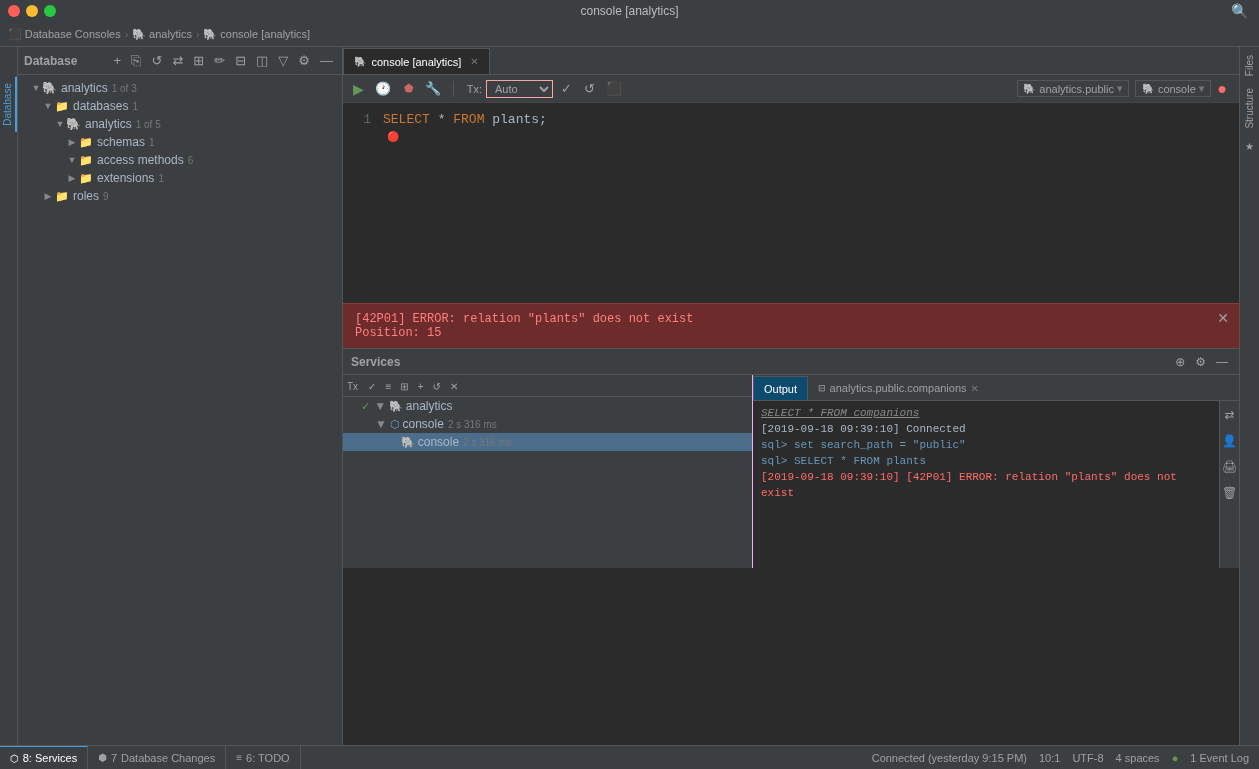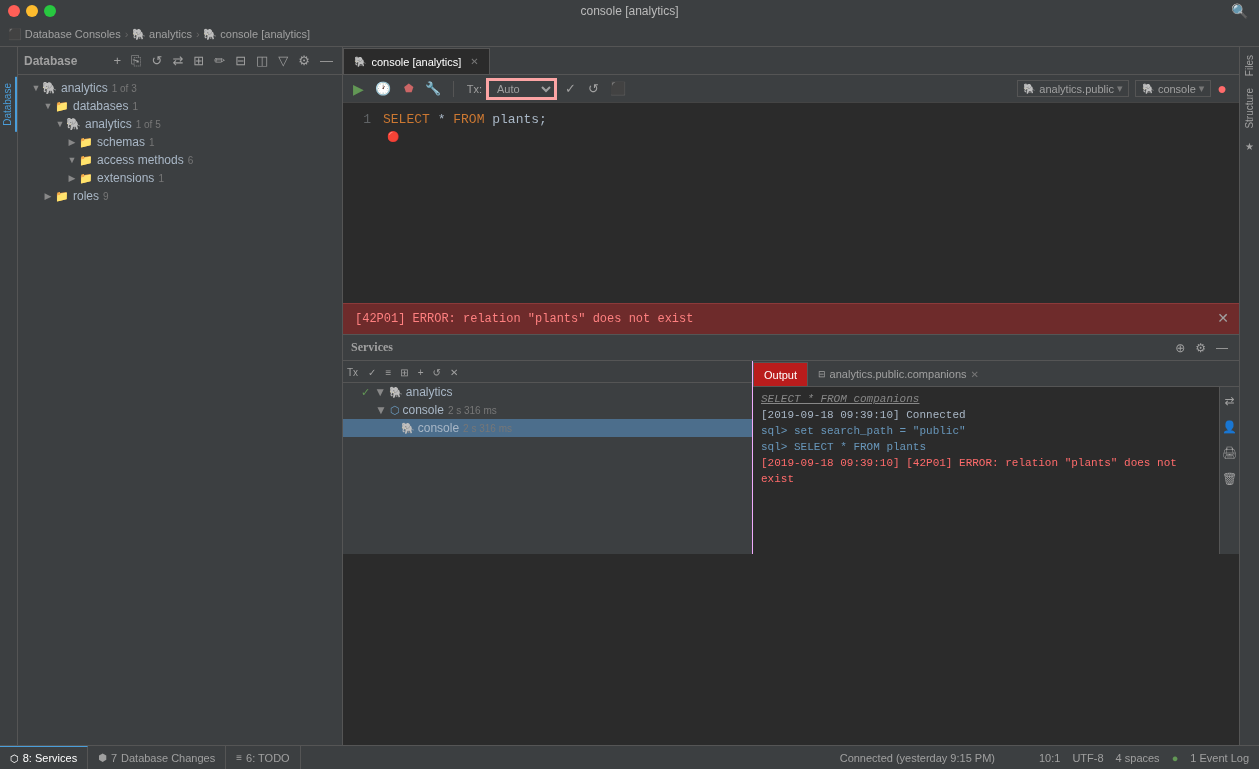--- a/index.html
+++ b/index.html
@@ -49,57 +49,57 @@
     .tab { height: 26px; display: flex; align-items: center; padding: 0 10px; font-size: 11px; color: #a0a0a0; cursor: pointer; border: 1px solid transparent; gap: 5px; background: #3c3f41; }
     .tab.active { background: #2b2b2b; color: #fff; border-top: 1px solid #555; border-left: 1px solid #555; border-right: 1px solid #555; border-bottom: none; }
     .tab-close { font-size: 10px; color: #777; margin-left: 4px; }
 
     
     .editor-toolbar { height: 28px; background: #3c3f41; display: flex; align-items: center; padding: 0 6px; gap: 4px; border-bottom: 1px solid #444; }
     .etb-btn { background: none; border: none; color: #a0a0a0; cursor: pointer; font-size: 13px; padding: 2px 4px; display: flex; align-items: center; }
     .etb-btn.run { color: #629755; font-size: 14px; }
     .etb-sep { width: 1px; height: 16px; background: #555; margin: 0 3px; }
     .tx-label { font-size: 11px; color: #a0a0a0; margin-left: 6px; }
-    .tx-dropdown { background: #3c3f41; border: 3px solid #fca5a5; color: #a0a0a0; font-size: 11px; padding: 1px 4px; cursor: pointer; }
+    .tx-dropdown { background: #3c3f41; border: 1px solid #fca5a5; color: #a0a0a0; font-size: 11px; padding: 1px 4px; cursor: pointer; }
     .etb-right { margin-left: auto; display: flex; align-items: center; gap: 6px; font-size: 11px; }
     .connection-badge { background: #3c3f41; border: 1px solid #555; color: #a0a0a0; padding: 1px 6px; font-size: 11px; cursor: pointer; display: flex; align-items: center; gap: 3px; }
 
     
     .code-editor { flex: 1; background: #2b2b2b; padding: 8px; font-family: 'Courier New', monospace; font-size: 13px; position: relative; overflow: hidden; }
     .line-number { color: #606366; margin-right: 12px; user-select: none; display: inline-block; width: 20px; text-align: right; }
     .code-line { display: flex; align-items: flex-start; line-height: 18px; }
     .kw { color: #cc7832; }
     .op { color: #a9b7c6; }
     .tbl { color: #a9b7c6; }
     .error-marker { color: #ff6b6b; margin-left: 4px; font-size: 10px; }
 
     
     .error-banner { background: #6e2b2b; padding: 8px 12px; font-family: 'Courier New', monospace; font-size: 12px; color: #ff8080; border-top: 1px solid #8b3a3a; position: relative; }
     .error-banner-close { position: absolute; right: 10px; top: 6px; color: #a0a0a0; cursor: pointer; background: none; border: none; font-size: 14px; }
 
     
     .services-panel { height: 220px; background: #3c3f41; border-top: 1px solid #555; display: flex; flex-direction: column; }
     .services-header { height: 26px; display: flex; align-items: center; padding: 0 8px; background: #3c3f41; border-bottom: 1px solid #555; gap: 4px; }
-    .services-title { font-size: 12px; color: #a0a0a0; font-weight: bold; margin-right: auto; font-family: Liberation Serif, serif; }
+    .services-title { font-size: 12px; color: #a0a0a0; font-weight: bold; margin-right: auto; }
     .services-btn { background: none; border: none; color: #a0a0a0; cursor: pointer; font-size: 12px; padding: 2px 3px; }
 
     .services-layout { display: flex; flex: 1; overflow: hidden; }
     .services-tree { width: 410px; border-right: 1px solid #f0abfc; overflow-y: auto; padding: 2px 0; }
     .svc-item { display: flex; align-items: center; padding: 2px 4px; cursor: pointer; font-size: 12px; }
     .svc-item.selected { background: #4c6e8c; }
     .svc-check { color: #629755; margin-right: 4px; font-size: 11px; }
     .svc-icon { color: #6e9ec7; margin-right: 3px; font-size: 11px; }
     .svc-label { color: #a9b7c6; }
     .svc-meta { color: #777; font-size: 10px; margin-left: 4px; }
 
     
     .services-output { flex: 1; background: #2b2b2b; display: flex; flex-direction: column; }
     .output-tabs { height: 26px; background: #3c3f41; display: flex; align-items: flex-end; border-bottom: 1px solid #555; }
     .output-tab { height: 24px; display: flex; align-items: center; padding: 0 10px; font-size: 11px; color: #a0a0a0; cursor: pointer; gap: 4px; }
-    .output-tab.active { background: #b91c1c; color: #fff; border-left: 1px solid #555; border-right: 1px solid #555; border-top: 1px solid #555; }
+    .output-tab.active { background: #0c4a6e; color: #fff; border-left: 1px solid #555; border-right: 1px solid #555; border-top: 1px solid #555; }
     .output-tab-close { font-size: 10px; color: #777; }
 
     .output-content { flex: 1; overflow-y: auto; padding: 4px 8px; font-family: 'Courier New', monospace; font-size: 11px; }
     .out-line { line-height: 16px; color: #a9b7c6; }
     .out-sql { color: #6897bb; }
     .out-err { color: #ff6b6b; }
     .out-scrolled { color: #888; font-style: italic; text-decoration: underline; }
 
     
     .right-strip { width: 20px; background: #3c3f41; border-left: 1px solid #555; display: flex; flex-direction: column; align-items: center; padding: 4px 0; gap: 4px; }
@@ -276,20 +276,21 @@
         </span>
       </div>
       <div class="code-line">
         <span class="line-number">&nbsp;&nbsp;&nbsp;</span>
         <span class="error-marker">🔴</span>
       </div>
     </div>
 
     <div class="error-banner">
       <div>[42P01] ERROR: relation "plants" does not exist</div>
+      <div>Position: 15</div>
       <button class="error-banner-close">✕</button>
     </div>
 
     <div class="services-panel">
       <div class="services-header">
         <span class="services-title">Services</span>
         <button class="services-btn">⊕</button>
         <button class="services-btn">⚙</button>
         <button class="services-btn">—</button>
       </div>
@@ -386,19 +387,19 @@
     <span class="bottom-tab-icon">⬢</span>
     <span>7</span>
     <span>Database Changes</span>
   </div>
   <div class="bottom-tab">
     <span class="bottom-tab-icon">≡</span>
     <span>6: TODO</span>
   </div>
   <div style="margin-left:auto; display:flex; align-items:center; gap:12px; padding-right:10px;">
     <span style="font-size:11px; color:#a0a0a0;margin-left:33px;">Connected (yesterday 9:15 PM)</span>
-    <span style="font-size:11px; color:#a0a0a0;margin-left:32px;">10:1</span>
+    <span style="font-size:11px; color:#a0a0a0;">10:1</span>
     <span style="font-size:11px; color:#a0a0a0;">UTF-8</span>
     <span style="font-size:11px; color:#a0a0a0;">4 spaces</span>
     <span style="color:#629755; font-size:11px;">●</span>
     <span style="font-size:11px; color:#a0a0a0;">1 Event Log</span>
   </div>
 </div>
 
 </body></html>

